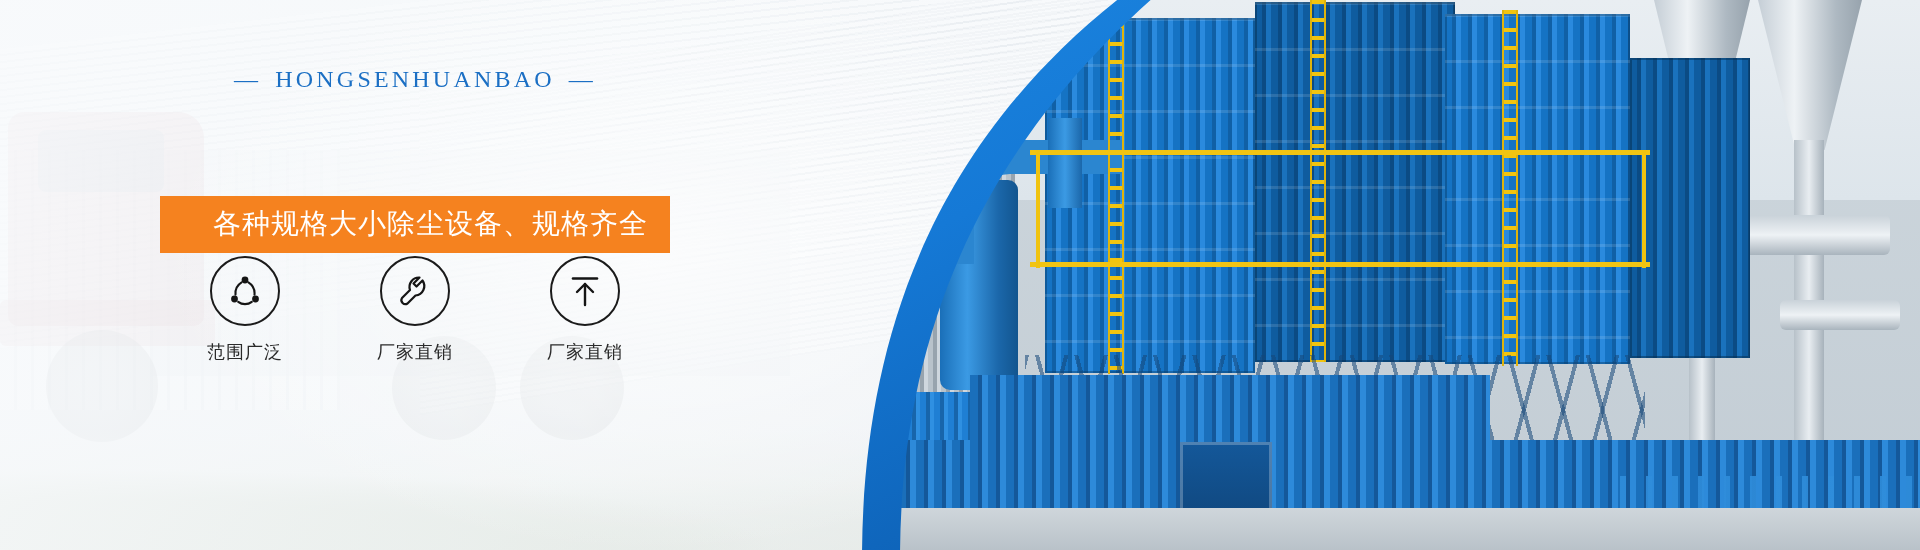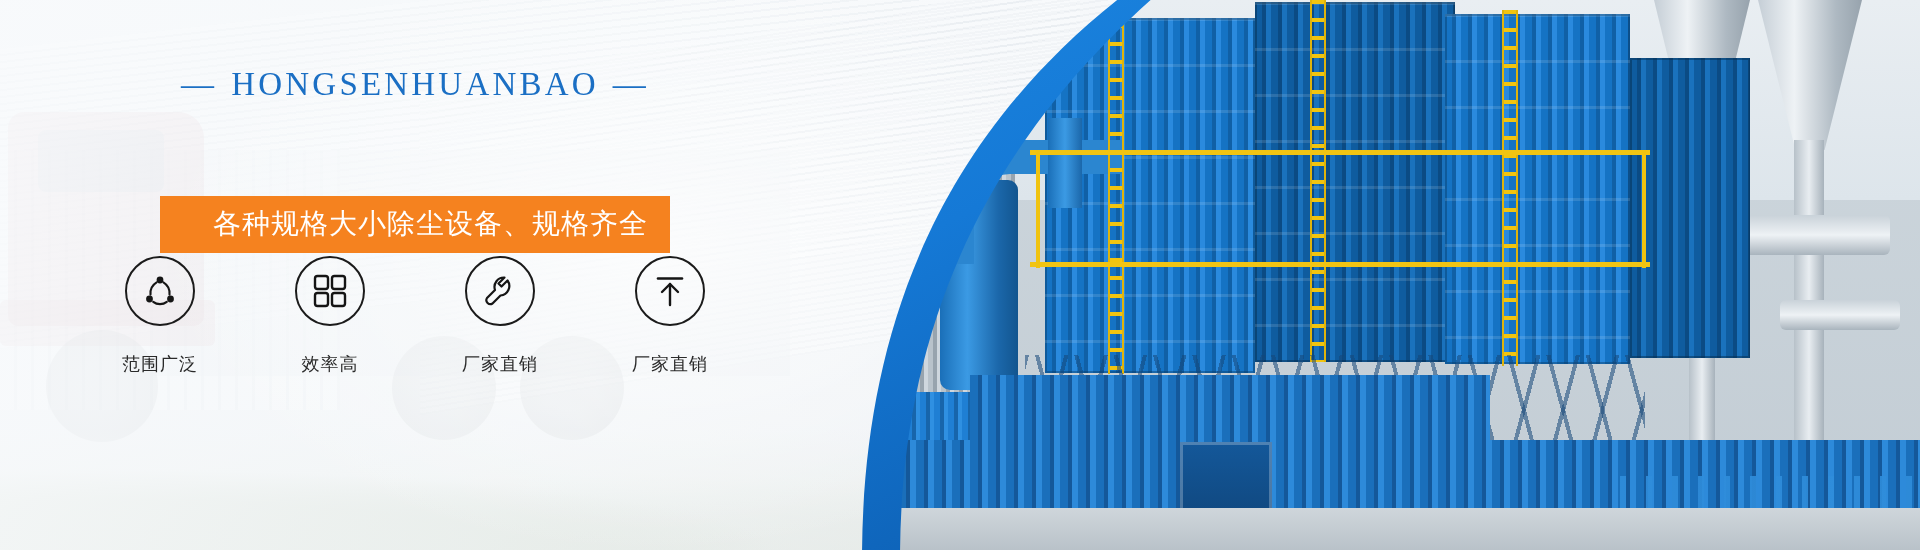--- a/index.html
+++ b/index.html
@@ -241,21 +241,21 @@
   }
 
   
   .content{
     position:absolute;left:0;top:0;width:830px;height:550px;
   }
   .eyebrow{
     position:absolute;left:0;width:830px;top:66px;
     text-align:center;
     font-family:"Liberation Serif","DejaVu Serif",serif;
-    font-size:33px;letter-spacing:3.2px;color:#1b6fc4;font-weight:400;
+    font-size:24px;letter-spacing:3.2px;color:#1b6fc4;font-weight:400;
     white-space:nowrap;
   }
   .eyebrow .dash{display:inline-block;margin:0 14px;color:#1b6fc4;}
 
   .headline{
     position:absolute;left:0;width:830px;top:104px;text-align:center;
     font-family:"DejaVu Sans","Liberation Sans",sans-serif;
     font-weight:700;font-size:66px;line-height:72px;letter-spacing:1px;
     background:linear-gradient(180deg,#4b372f 0%,#3a2a24 38%,#6d4c41 62%,#2f211c 100%);
     -webkit-background-clip:text;background-clip:text;color:transparent;
@@ -281,21 +281,21 @@
     display:flex;justify-content:center;gap:66px;
   }
   .feature{width:104px;display:flex;flex-direction:column;align-items:center;}
   .circle{
     width:66px;height:66px;border-radius:50%;
     border:2.5px solid #1b1b1b;
     display:flex;align-items:center;justify-content:center;
     background:transparent;
   }
   .feature-label{
-    margin-top:26px;font-size:18px;color:#2a2a2a;letter-spacing:1px;
+    margin-top:14px;font-size:18px;color:#2a2a2a;letter-spacing:1px;
     font-family:"DejaVu Sans","Liberation Sans",sans-serif;white-space:nowrap;
   }
 
   .tagline{
     position:absolute;left:0;width:830px;top:372px;text-align:center;
     font-family:"DejaVu Sans","Liberation Sans",sans-serif;
     font-weight:700;font-size:34px;letter-spacing:2px;
     color:#2e6ca4;white-space:nowrap;
     text-shadow:0 1px 1px rgba(255,255,255,.65);
   }
@@ -404,31 +404,20 @@
             <circle cx="9.5" cy="28" r="3.4" fill="#151515"></circle>
             <circle cx="30.5" cy="28" r="3.4" fill="#151515"></circle>
             <path d="M 16.6 11.4 A 13 13 0 0 0 10.5 23.6" fill="none" stroke="#151515" stroke-width="2.1" stroke-linecap="round"></path>
             <path d="M 23.4 11.4 A 13 13 0 0 1 29.5 23.6" fill="none" stroke="#151515" stroke-width="2.1" stroke-linecap="round"></path>
             <path d="M 13.2 30.8 A 11 11 0 0 0 26.8 30.8" fill="none" stroke="#151515" stroke-width="2.1" stroke-linecap="round"></path>
           </svg>
         </div>
         <div class="feature-label">范围广泛</div>
       </div>
 
-      <div class="feature">
-        <div class="circle">
-          <svg width="36" height="36" viewBox="0 0 36 36">
-            <rect x="3" y="3" width="13" height="13" rx="2.5" fill="none" stroke="#151515" stroke-width="2.4"></rect>
-            <rect x="20" y="3" width="13" height="13" rx="2.5" fill="none" stroke="#151515" stroke-width="2.4"></rect>
-            <rect x="3" y="20" width="13" height="13" rx="2.5" fill="none" stroke="#151515" stroke-width="2.4"></rect>
-            <rect x="20" y="20" width="13" height="13" rx="2.5" fill="none" stroke="#151515" stroke-width="2.4"></rect>
-          </svg>
-        </div>
-        <div class="feature-label">效率高</div>
-      </div>
 
       <div class="feature">
         <div class="circle">
           <svg width="40" height="40" viewBox="0 0 40 40">
             <path d="M 24.5 6.5 L 18.5 12.5 L 21.5 15.5 L 27.5 9.5
                      A 9.5 9.5 0 0 1 20.5 24.5 L 12.5 32.5
                      A 4 4 0 0 1 7 27 L 15 19
                      A 9.5 9.5 0 0 1 24.5 6.5 Z" fill="none" stroke="#151515" stroke-width="2.2" stroke-linejoin="round" stroke-linecap="round"></path>
           </svg>
         </div>

